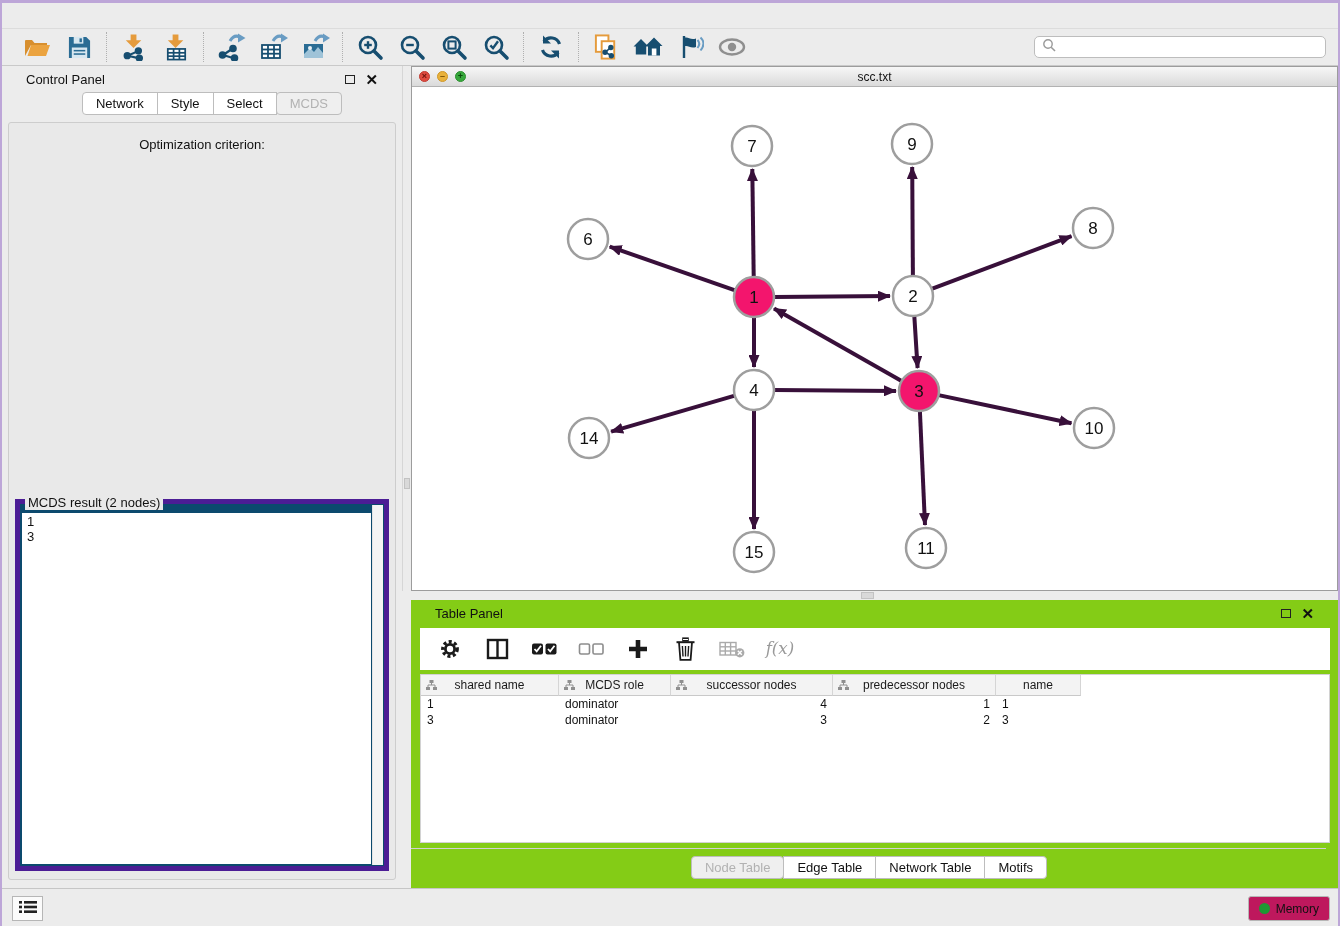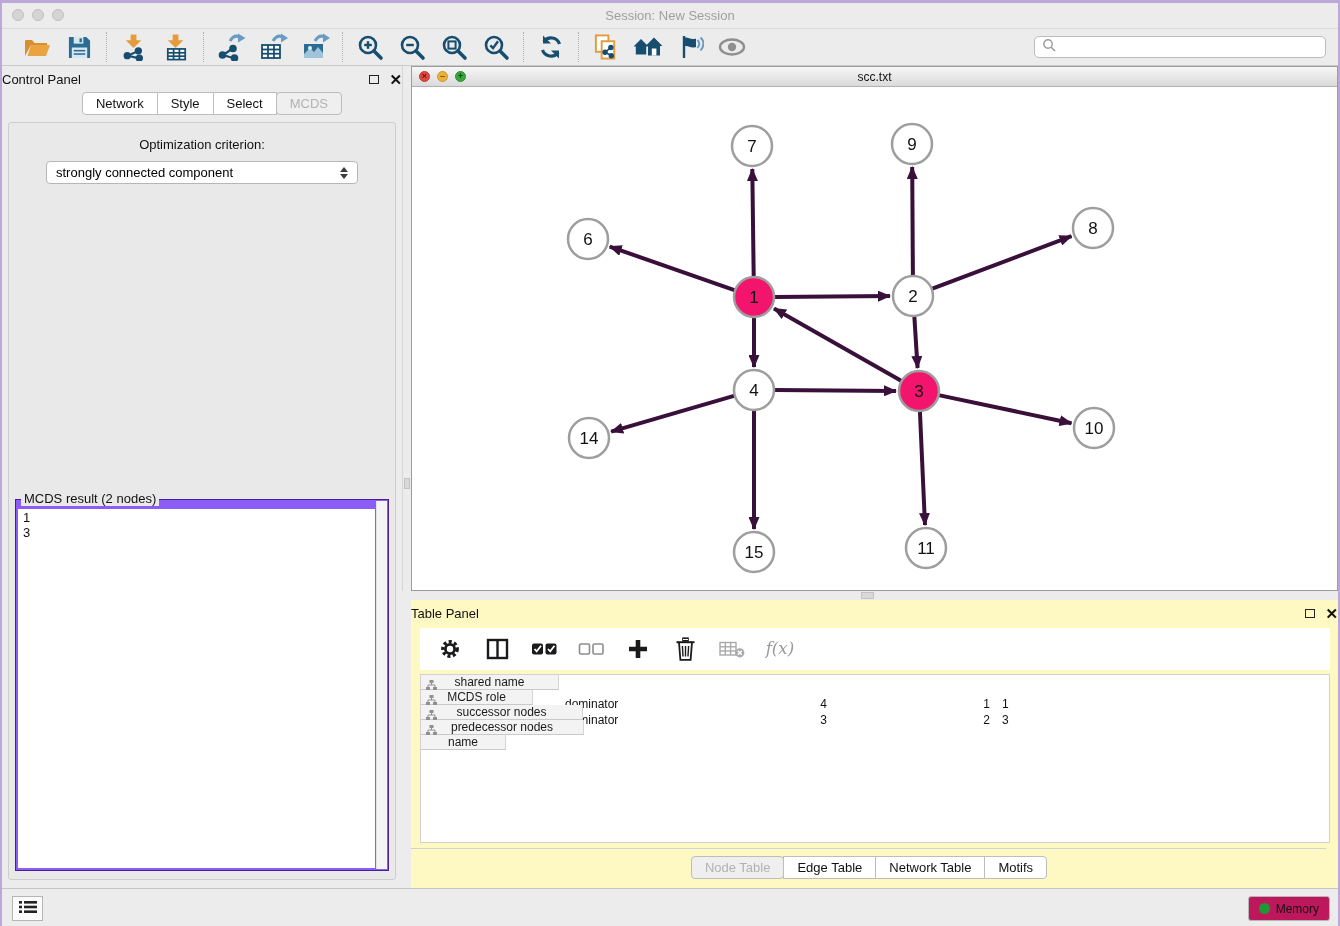--- a/index.html
+++ b/index.html
@@ -16,40 +16,40 @@
   
   .toolbar { position:absolute; top:25px; left:0; right:0; height:38px; background:#ececec; border-top:1px solid #dcdcdc; border-bottom:1px solid #c9c9c9; display:flex; align-items:center; padding-left:8px; }
   .tgroup { display:flex; align-items:center; gap:12px; padding:0 12px; }
   .tsep { width:0; height:30px; border-left:1px dotted #b0b0b0; }
   .ticon { width:30px; height:30px; display:flex; align-items:center; justify-content:center; cursor:default; }
   .searchbox { margin-left:auto; margin-right:12px; width:292px; height:22px; background:#fff; border:1px solid #bdbdbd; border-radius:5px; display:flex; align-items:center; gap:5px; padding:0 7px; }
   .searchbox input { border:none; outline:none; flex:1; font-size:12px; background:transparent; }
 
   
   .control-panel { position:absolute; left:0; top:63px; width:400px; bottom:38px; background:#ececec; }
-  .panel-header { height:26px; display:flex; align-items:center; padding:0 0; font-size:13px; color:#111; }
+  .panel-header { height:26px; display:flex; align-items:center; padding:0 24px; font-size:13px; color:#111; }
   .panel-header .hspace { flex:1; }
   .float-icon { width:10px; height:9px; border:1.5px solid #222; margin-right:10px; }
   .close-icon { font-size:15px; font-weight:bold; color:#111; line-height:1; }
   .cp-tabs { display:flex; justify-content:center;padding-left:19px; }
   .tab { background:#fff; border:1px solid #bdbdbd; margin-right:-1px; font-size:13px; padding:3px 13px; color:#111; }
   .tab:first-child { border-radius:4px 0 0 4px; }
   .tab:last-child { border-radius:0 4px 4px 0; }
   .tab.selected { background:#efefef; color:#b2b2b2; border-radius:4px; position:relative; }
   .cp-body { position:absolute; top:56px; left:6px; right:6px; bottom:8px; background:#e9e9e9; border:1px solid #cdcdcd; border-radius:3px; }
   .opt-label { text-align:center; font-size:13px; margin-top:14px; color:#111; }
   .criterion { width:312px; height:23px; margin:9px auto 0; background:#fff; border:1px solid #b6b6b6; border-radius:4px; display:flex; align-items:center; padding:0 9px; font-size:13px; }
   .criterion .clabel { flex:1; }
   .stepper { display:flex; flex-direction:column; gap:2px; align-items:center; }
   .stepper i { width:0; height:0; border-left:4px solid transparent; border-right:4px solid transparent; }
   .stepper .up { border-bottom:5px solid #3c3c3c; }
   .stepper .dn { border-top:5px solid #3c3c3c; }
   .cp-buttons { display:flex; justify-content:center; gap:14px; margin-top:12px; }
   .btn { background:#fff; border:1px solid #b3b3b3; border-radius:4px; height:23px; padding:0 15px; font-size:13px; color:#111; display:flex; align-items:center; }
-  .result-box { position:absolute; left:6px; right:6px; top:376px; bottom:8px; border:1px solid #4c1d95; background:#8b5cf6; }
+  .result-box { position:absolute; left:6px; right:6px; top:376px; bottom:8px; border:5px solid #4c1d95; background:#0c4a6e; }
   .result-legend { position:absolute; top:-9px; left:5px; background:#e9e9e9; padding:0 3px; font-size:13px; color:#111; }
   .result-list { position:absolute; top:9px; left:2px; right:13px; bottom:2px; background:#fff; font-size:13px; padding:1px 5px; color:#111; }
   .result-scroll { position:absolute; top:1px; bottom:1px; right:1px; width:11px; background:#f4f4f4; border-left:1px solid #e3e3e3; }
 
   
   .v-divider { position:absolute; left:400px; top:63px; width:9px; height:525px; background:#ececec; border-left:1px solid #d6d6d6; }
   .v-handle { position:absolute; left:1px; top:412px; width:6px; height:11px; background:#d9d9d9; border:1px solid #c2c2c2; }
   .h-divider { position:absolute; left:409px; right:0; top:588px; height:9px; background:#ececec; }
   .h-handle { position:absolute; left:450px; top:1px; width:13px; height:7px; background:#d9d9d9; border:1px solid #c2c2c2; }
 
@@ -57,52 +57,44 @@
   .graph-window { position:absolute; left:409px; top:63px; right:0; height:525px; border:1px solid #9c9c9c; background:#fff; }
   .gw-titlebar { height:20px; background:linear-gradient(#f7f7f7,#dadada); border-bottom:1px solid #b2b2b2; display:flex; align-items:center; justify-content:center; font-size:12px; color:#111; position:relative; }
   .gw-lights { position:absolute; left:7px; top:4px; display:flex; gap:7px; }
   .gl { width:11px; height:11px; border-radius:50%; font-size:9px; font-weight:bold; display:flex; align-items:center; justify-content:center; line-height:1; }
   .gl.red { background:#df4b40; border:1px solid #c03a31; color:#6e120c; }
   .gl.yel { background:#e9b13a; border:1px solid #cf982a; color:#7a5307; }
   .gl.grn { background:#37a83c; border:1px solid #2c8f2f; color:#0c4a0e; }
   .gw-canvas { position:absolute; top:20px; left:0; right:0; bottom:0; background:#fff; }
 
   
-  .table-panel { position:absolute; left:409px; right:0; top:597px; bottom:38px; background:#fef9c3; }
+  .table-panel { position:absolute; left:409px; right:0; top:597px; bottom:38px; background:#84cc16; }
   .tp-toolbar { position:absolute; top:28px; left:9px; right:8px; height:42px; background:#fff; display:flex; align-items:center; gap:17px; padding:0 15px; }
   .tp-toolbar .ticon { width:30px; height:26px; }
   .tp-table-area { position:absolute; top:74px; left:9px; right:8px; bottom:45px; background:#fff; border:1px solid #d2d2d2; }
-  .thead { display:flex; height:21px;flex-direction:column; }
+  .thead { display:flex; height:21px; }
   .th { background:#f3f3f3; border-right:1px solid #d5d5d5; border-bottom:1px solid #c9c9c9; display:flex; align-items:center; justify-content:center; position:relative; font-size:12px; color:#1a1a1a; }
   .th .colicon { position:absolute; left:5px; top:5px; }
   .trow { display:flex; height:16px; }
   .td { font-size:12px; color:#111; padding:0 6px; display:flex; align-items:center; overflow:hidden; }
   .td.right { justify-content:flex-end; }
   .tp-bottom { position:absolute; left:0; right:12px; bottom:0; height:40px; border-top:1px solid #d2d2d2; }
   .tp-tabs { display:flex; justify-content:center; margin-top:7px; }
 
   
   .statusbar { position:absolute; left:0; right:0; bottom:0; height:38px; background:#ececec; border-top:1px solid #c6c6c6; }
   .list-button { position:absolute; left:10px; top:7px; width:31px; height:25px; background:#fbfbfb; border:1px solid #b6b6b6; display:flex; align-items:center; justify-content:center; }
   .memory-button { position:absolute; right:8px; top:7px; height:25px; background:#be185d; border:1px solid #b6b6b6; border-radius:3px; display:flex; align-items:center; gap:6px; padding:0 10px; font-size:12px; color:#111; }
   .mem-dot { width:11px; height:11px; border-radius:50%; background:#1f9733; }
 </style>
 </head>
 <body>
 
 <div class="main">
 
-  <div class="titlebar">
-    <div class="traffic">
-      <span class="tl"></span>
-      <span class="tl"></span>
-      <span class="tl"></span>
-    </div>
-    <span class="win-title">Session: New Session</span>
-  </div>
 
   <div class="toolbar">
     <div style="display:flex;align-items:center;">
         <div class="tgroup">
           <span class="ticon">
             <svg width="28" height="25" viewBox="0 0 28 25">
               <path d="M2 21 L2 6 Q2 5 3 5 L9 5 L11.5 8 L24 8 L24 10 L8 10 Z" fill="#d88f2e"></path>
               <path d="M4.5 21 L8 10 L27 10 L23 21 Z" fill="#eba33f"></path>
             </svg>
           </span>
@@ -284,27 +276,20 @@
       <span class="close-icon">✕</span>
     </div>
     <div class="cp-tabs">
         <span class="tab">Network</span>
         <span class="tab">Style</span>
         <span class="tab">Select</span>
         <span class="tab selected">MCDS</span>
       </div>
     <div class="cp-body">
       <div class="opt-label">Optimization criterion:</div>
-      <div class="criterion">
-        <span class="clabel">strongly connected component</span>
-        <span class="stepper">
-            <i class="up"></i>
-            <i class="dn"></i>
-          </span>
-      </div>
       <div class="result-box">
         <span class="result-legend">MCDS result (2 nodes)</span>
         <div class="result-list">
             <div>1</div>
             <div>3</div>
           </div>
         <div class="result-scroll"></div>
       </div>
     </div>
   </div>

